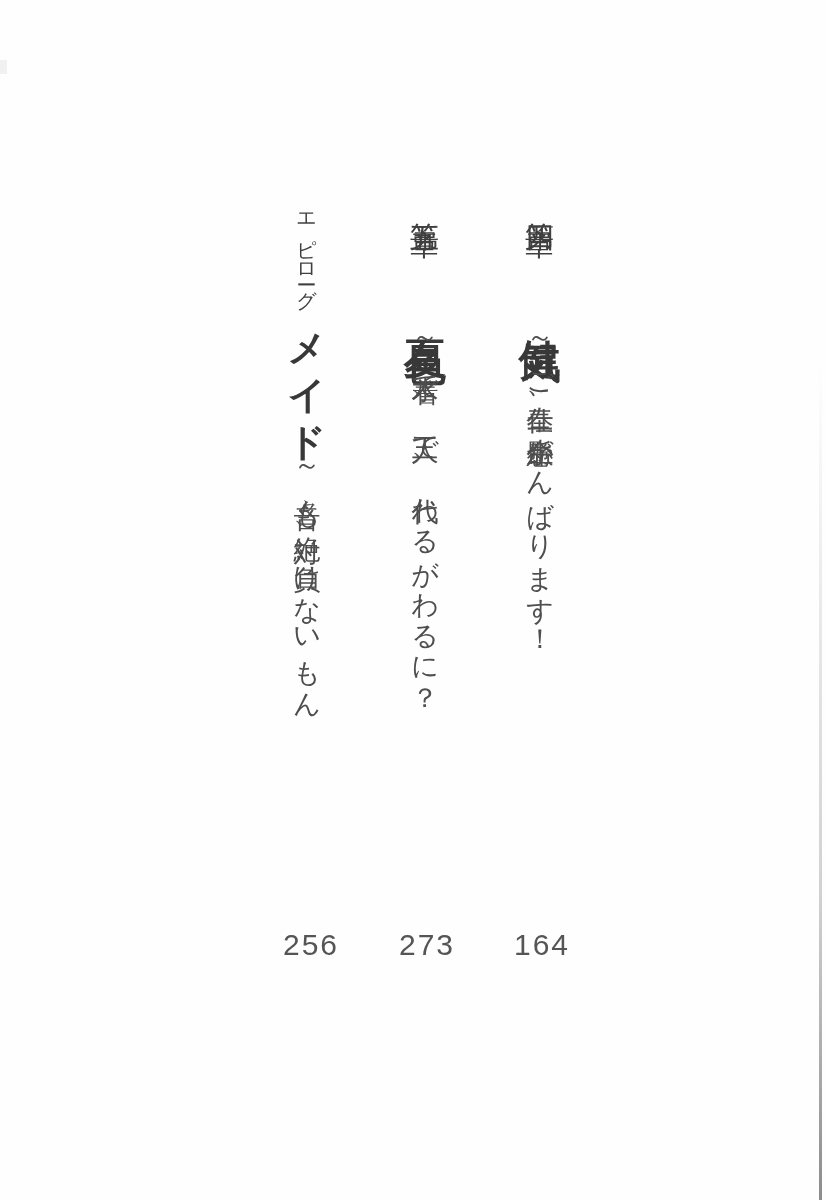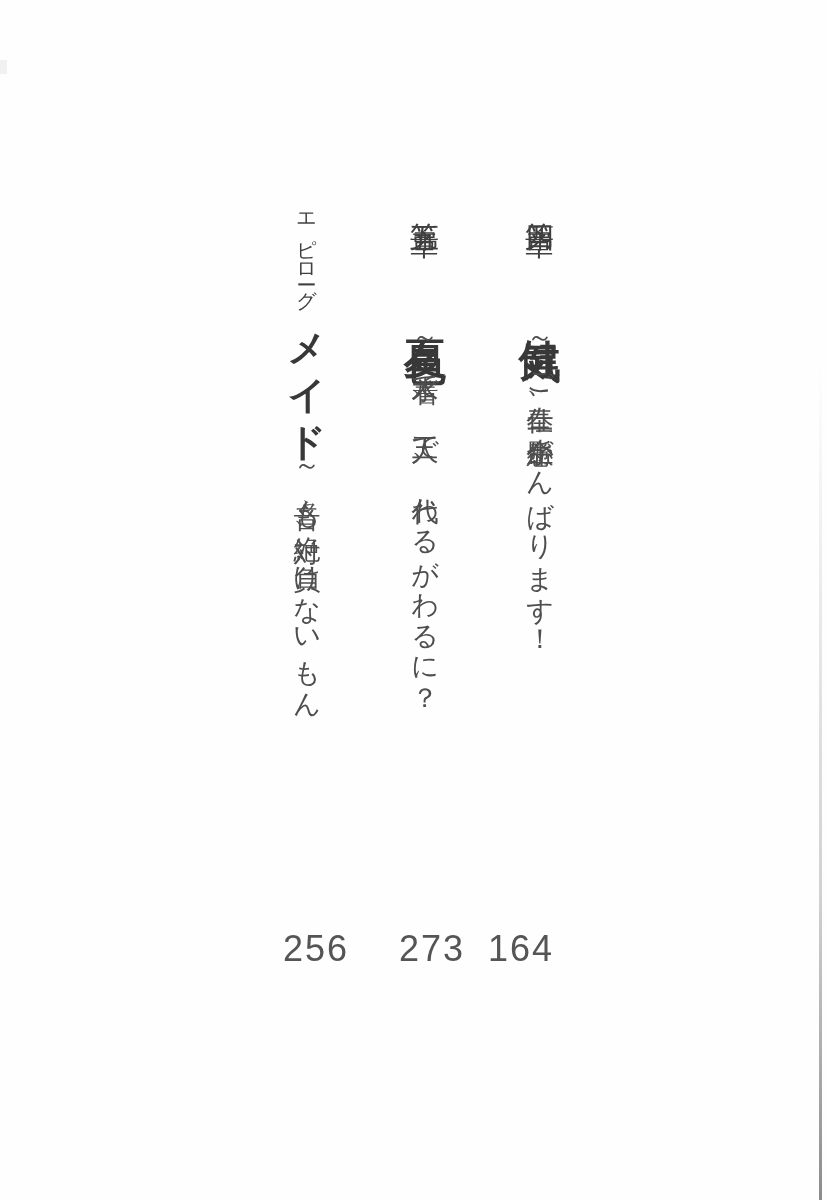--- a/index.html
+++ b/index.html
@@ -54,26 +54,26 @@
     color: #4e4e4e;
   }
   .col-ch4 { left: 519px; }
   .col-ch5 { left: 404px; }
   .col-epi { left: 288px; }
 
   .page-number {
     position: absolute;
     top: 928px;
     font-family: "Liberation Sans", sans-serif;
-    font-size: 36px;
+    font-size: 30px;
     font-weight: 400;
     letter-spacing: 2px;
     color: #555555;
   }
-  .pn-164 { left: 488px; }
+  .pn-164 { left: 514px; }
   .pn-192 { left: 399px; }
   .pn-256 { left: 283px; }
 
   
   .scan-edge-right {
     position: absolute;
     top: 0;
     right: 4px;
     width: 3px;
     height: 100%;

